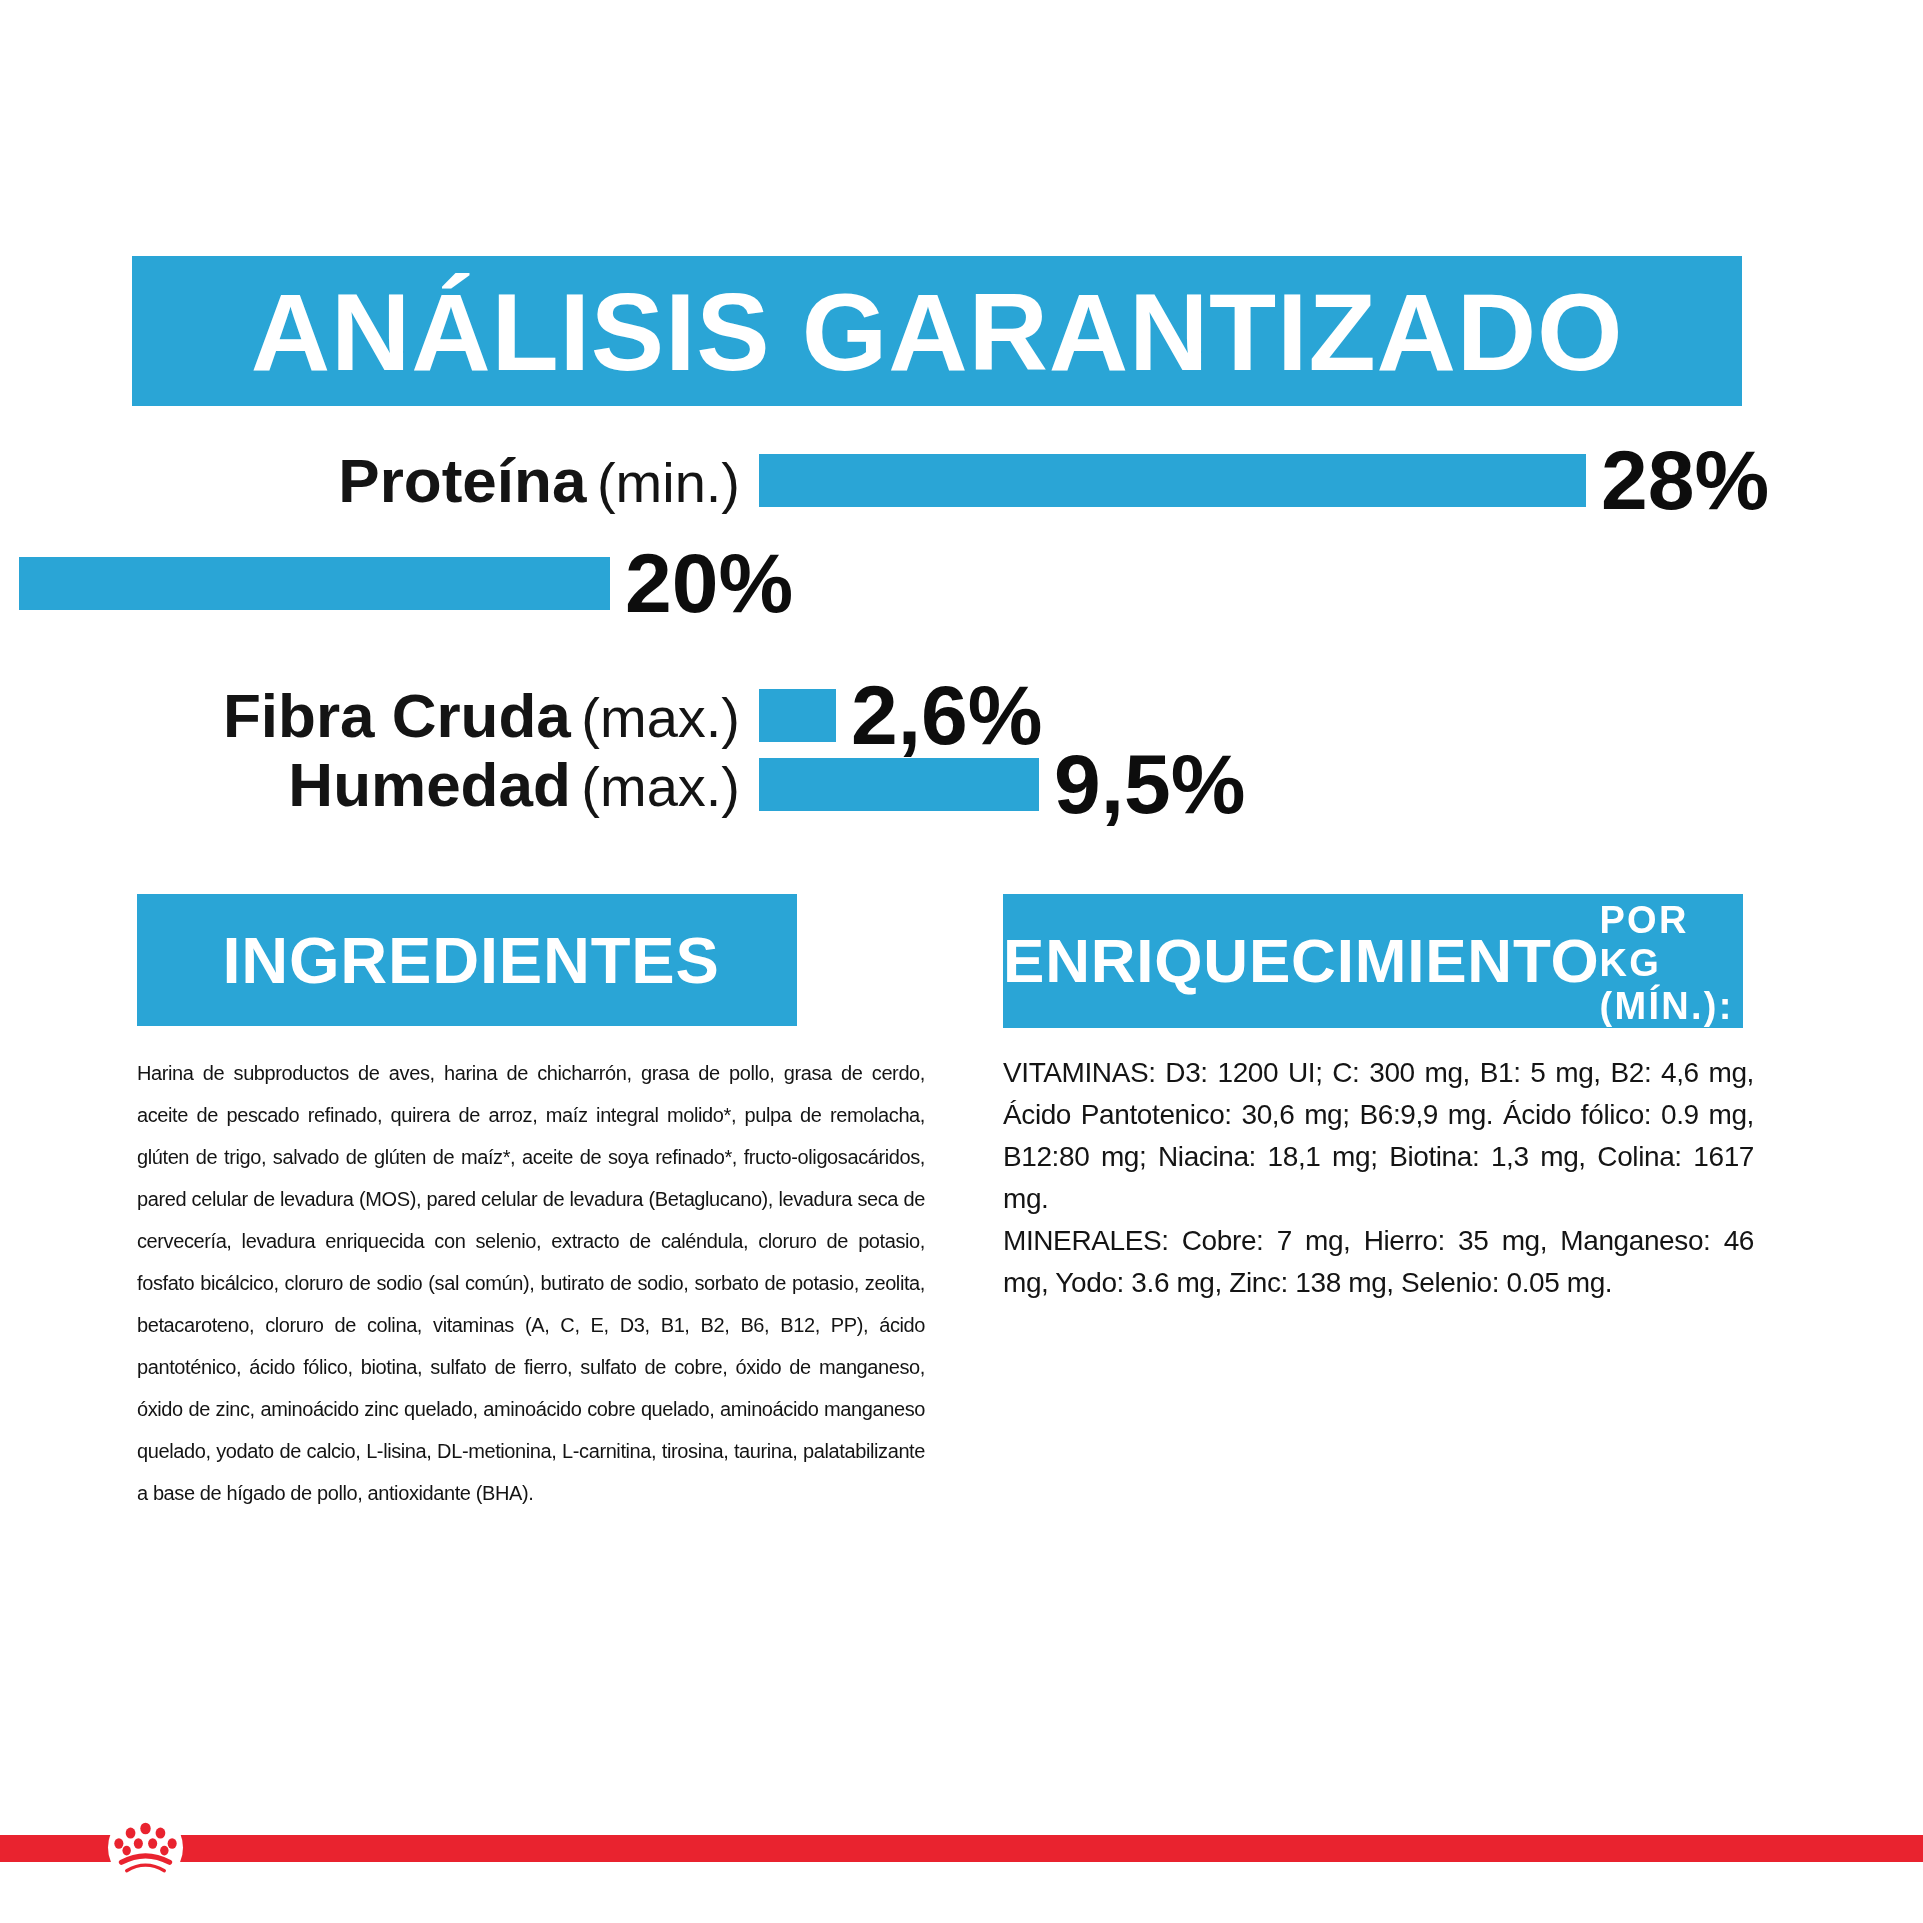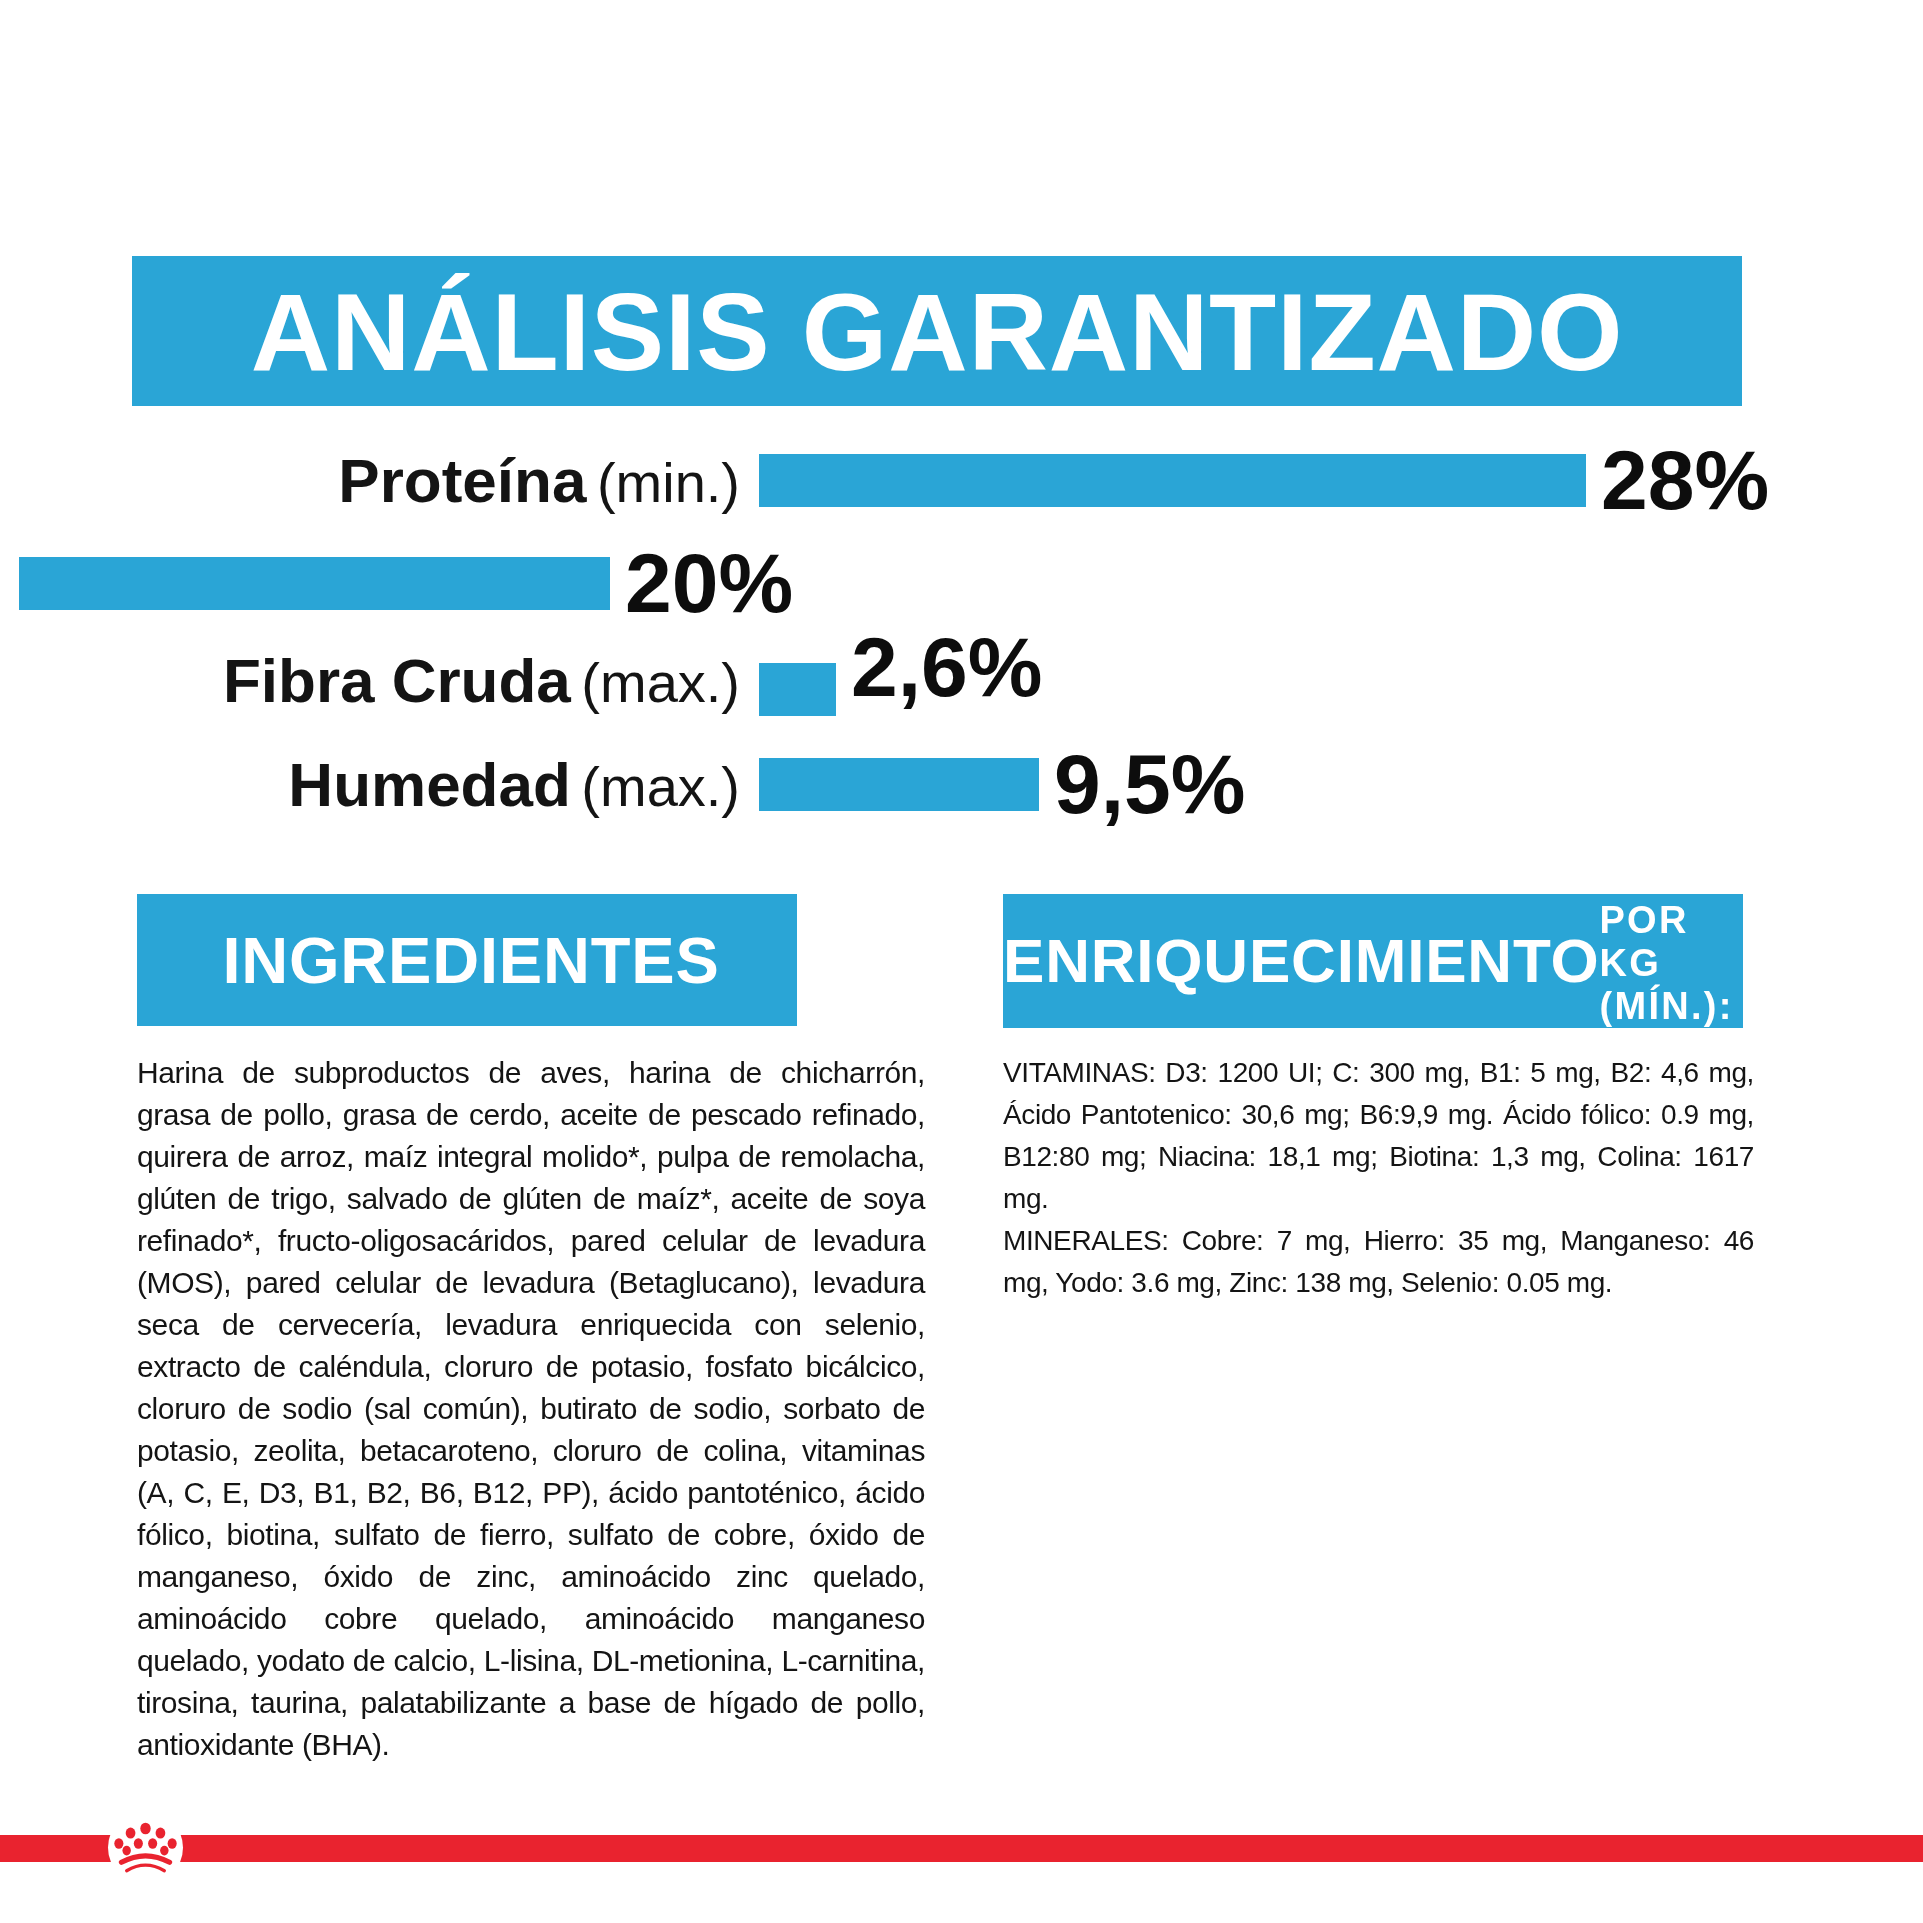--- a/index.html
+++ b/index.html
@@ -58,21 +58,21 @@
     left:1003px; top:894px; width:740px; height:134px;
     background:var(--cyan);
     display:flex; flex-direction:row; align-items:center; justify-content:center;
   }
   .enr-box .l1{color:#fff; font-weight:bold; font-size:62px; letter-spacing:0.8px; line-height:1.0;}
   .enr-box .l2{color:#fff; font-weight:bold; font-size:38px; letter-spacing:2.3px; margin-top:4.5px;}
 
   
   .ing-text{
     left:137px; top:1052px; width:788px;
-    font-size:30px; line-height:42px; letter-spacing:-0.4px;
+    font-size:20px; line-height:42px; letter-spacing:-0.4px;
     color:var(--ink); text-align:justify;
   }
   .enr-text{
     left:1003px; top:1052px; width:751px;
     font-size:28px; line-height:42px; letter-spacing:-0.4px;
     color:var(--ink); text-align:justify;
   }
   .enr-text p{margin:0; padding:0;}
 
   
@@ -100,21 +100,21 @@
   </div>
   <div class="bar" style="width: 827px; background: rgb(42, 165, 214);"></div>
   <div class="row-value">28%</div>
 </div>
 
 <div class="chart-row" style="top:552px;">
   <div class="bar" style="width: 591px; background: rgb(42, 165, 214);"></div>
   <div class="row-value">20%</div>
 </div>
 
-<div class="chart-row" style="top:654px;align-items:flex-end;">
+<div class="chart-row" style="top:684px;">
   <div class="row-label">
     <span class="nname">Fibra Cruda</span><span class="qual">(max.)</span>
   </div>
   <div class="bar" style="width: 77px; background: rgb(42, 165, 214);"></div>
   <div class="row-value">2,6%</div>
 </div>
 
 <div class="chart-row" style="top:753px;">
   <div class="row-label">
     <span class="nname">Humedad</span><span class="qual">(max.)</span>

